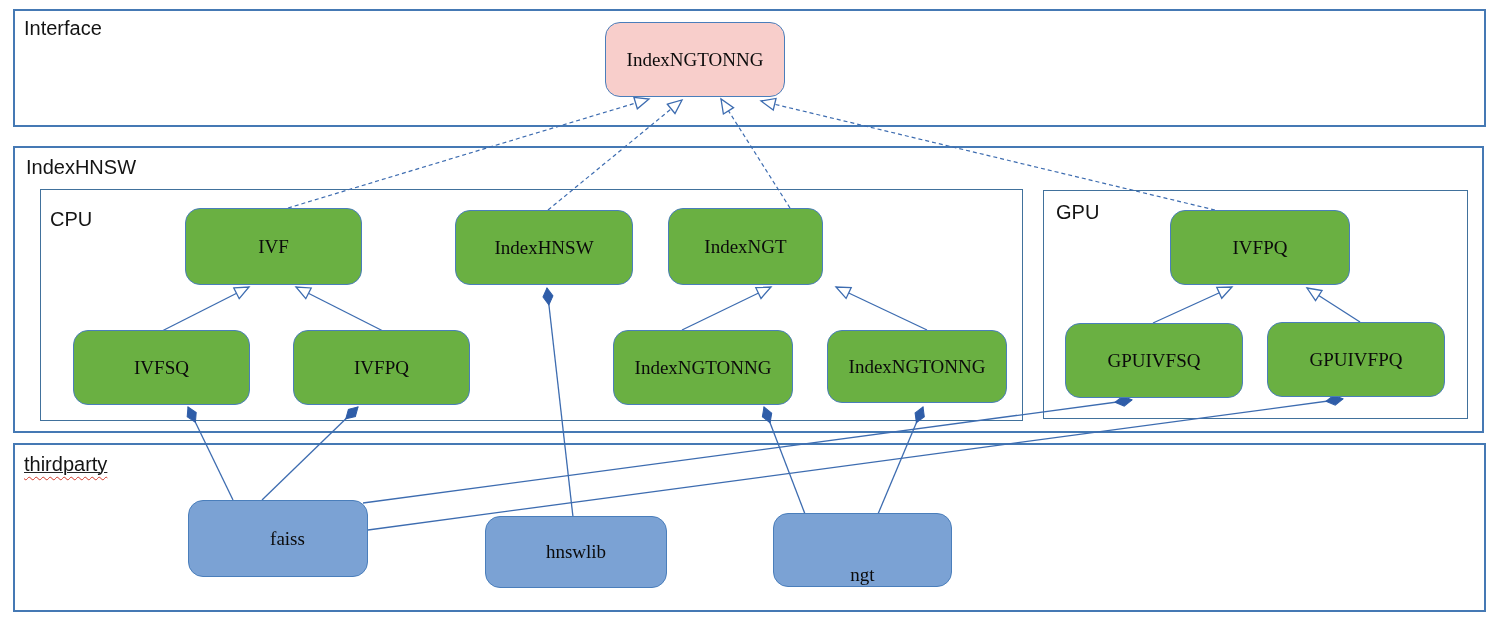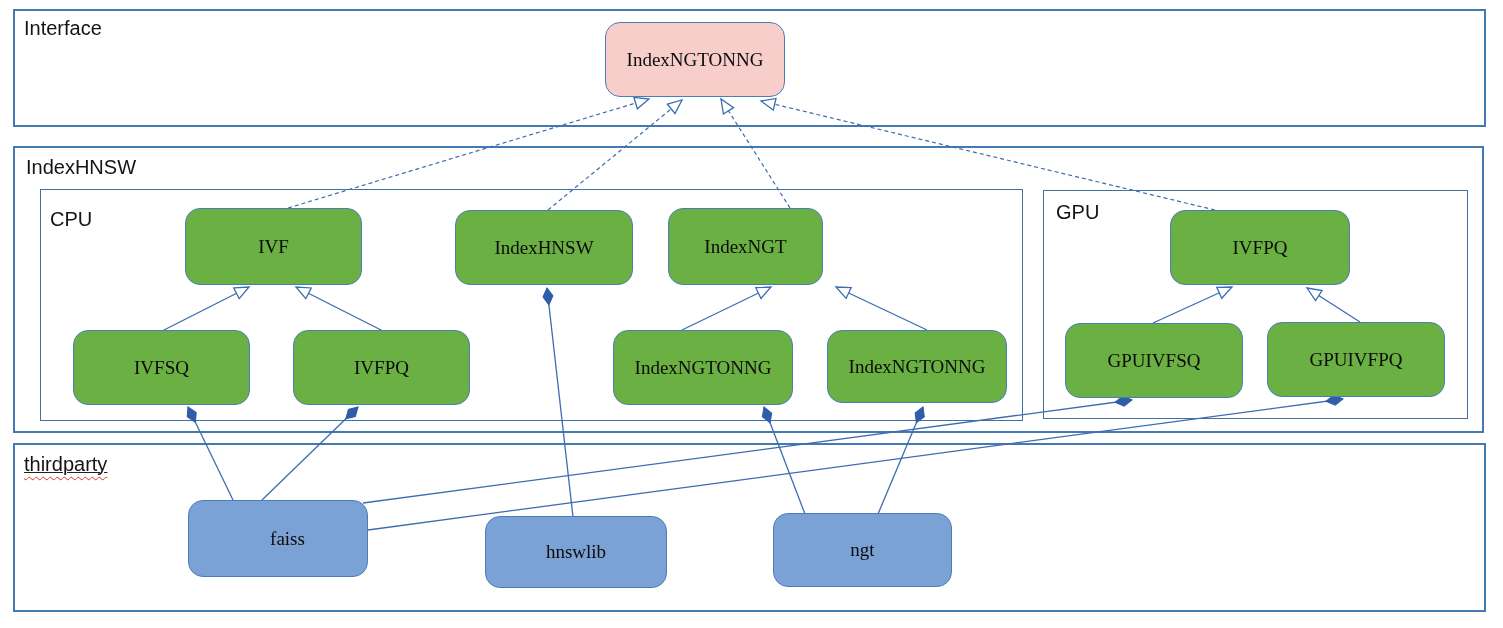--- a/index.html
+++ b/index.html
@@ -40,21 +40,21 @@
   #node-indexngt    {left:668px; top:208px; width:155px; height:77px;}
   #node-gpuivf      {left:1170px;top:210px; width:180px; height:75px;}
   #node-ivfsq       {left:73px;  top:330px; width:177px; height:75px;}
   #node-ivfpq       {left:293px; top:330px; width:177px; height:75px;}
   #node-indexngtonng{left:613px; top:330px; width:180px; height:75px;}
   #node-indexngtanng{left:827px; top:330px; width:180px; height:73px;}
   #node-gpuivfsq    {left:1065px;top:323px; width:178px; height:75px;}
   #node-gpuivfpq    {left:1267px;top:322px; width:178px; height:75px;}
   #node-faiss       {left:188px; top:500px; width:180px; height:77px;padding-left:19px;}
   #node-hnswlib     {left:485px; top:516px; width:182px; height:72px;}
-  #node-ngt         {left:773px; top:513px; width:179px; height:74px;}
+  #node-ngt         {left:773px; top:513px; width:179px; height:74px;align-items:flex-end;}
 
   .edge{stroke:#3d6cb0;stroke-width:1.3;fill:none;}
   .edge.dashed{stroke-dasharray:4 3;stroke-width:1.2;}
 </style>
 </head>
 <body>
 
 <div class="section" id="sec-interface"></div>
 <div class="section" id="sec-implement"></div>
 <div class="group" id="grp-cpu"></div>

